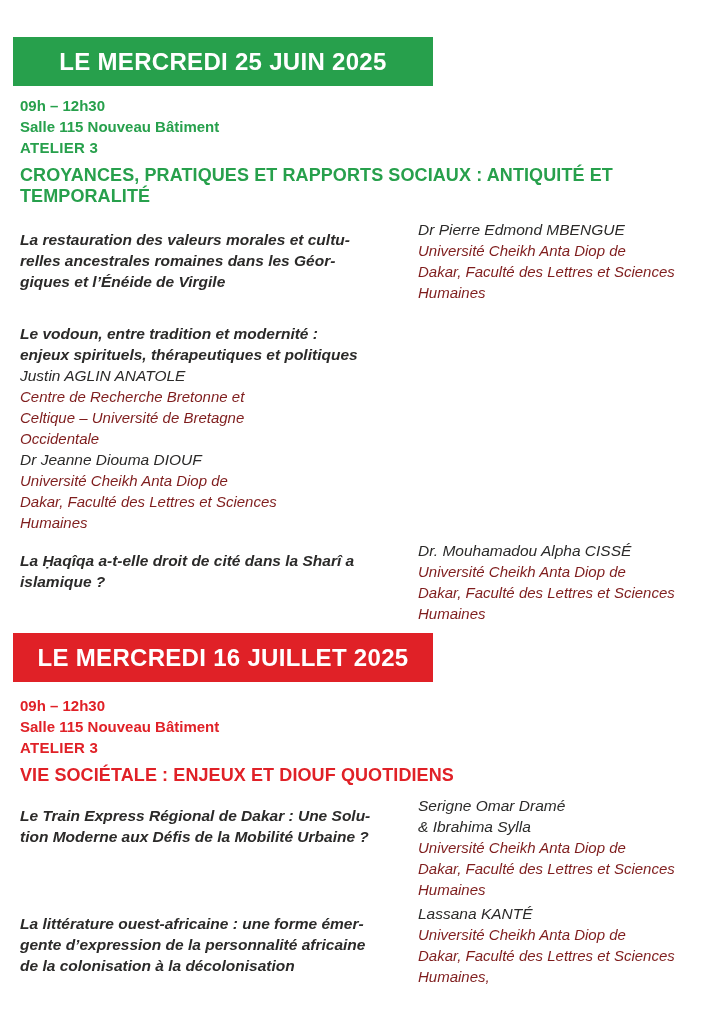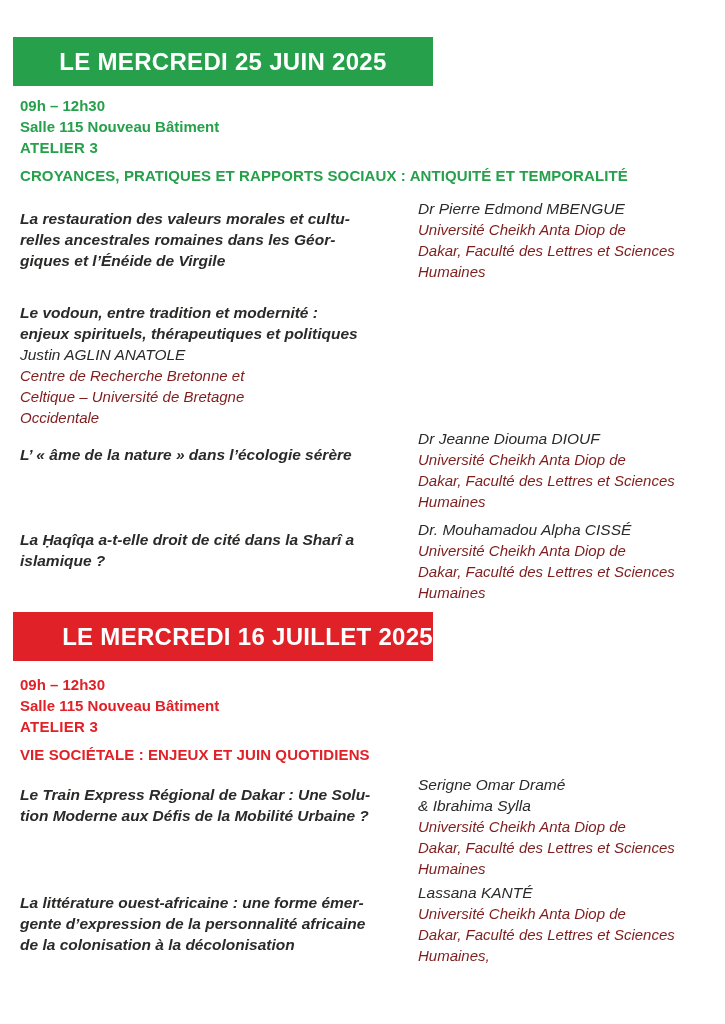--- a/index.html
+++ b/index.html
@@ -19,35 +19,35 @@
     display: flex;
     align-items: center;
     justify-content: center;
     color: #ffffff;
     font-weight: 800;
     font-size: 24px;
     letter-spacing: 0.3px;
     box-sizing: border-box;
   }
   .banner-green { background: #27A04C; margin-top: 37px; }
-  .banner-red   { background: #E02127; margin-top: 0; justify-content: flex-end; }
+  .banner-red   { background: #E02127; margin-top: 0; }
 
   .info {
     margin: 9px 0 0 20px;
     font-size: 15px;
     line-height: 21px;
     font-weight: 700;
   }
   .info-green { color: #27A04C; }
   .info-red   { color: #E02127; }
   .atelier { font-weight: 800; letter-spacing: 0.3px; }
 
   .theme {
     margin: 7px 0 0 20px;
-    font-size: 15px;
+    font-size: 18px;
     line-height: 21px;
     font-weight: 800;
     letter-spacing: 0.1px;
   }
   .theme-green { color: #27A04C; }
   .theme-red   { color: #E02127; }
 
   .list { margin-top: 12px; }
 
   .row {
@@ -123,21 +123,20 @@
       <div class="title">Le vodoun, entre tradition et modernité :
 enjeux spirituels, thérapeutiques et politiques</div>
       <div class="who">
         <div class="name">Justin AGLIN ANATOLE</div>
         <div class="aff">Centre de Recherche Bretonne et
 Celtique – Université de Bretagne
 Occidentale</div>
       </div>
     </div>
     <div class="row h91">
-      <div class="title low">L’ « âme de la nature » dans l’écologie sérère</div>
       <div class="who">
         <div class="name">Dr Jeanne Diouma DIOUF</div>
         <div class="aff">Université Cheikh Anta Diop de
 Dakar, Faculté des Lettres et Sciences
 Humaines</div>
       </div>
     </div>
     <div class="row h93">
       <div class="title">La Ḥaqîqa a-t-elle droit de cité dans la Sharî a
 islamique ?</div>
@@ -153,21 +152,21 @@
   <div class="banner banner-red">
     <span>LE MERCREDI 16 JUILLET 2025</span>
   </div>
 
   <div class="info info-red" style="margin-top:13px;">
     <div>09h – 12h30</div>
     <div>Salle 115 Nouveau Bâtiment</div>
     <div class="atelier">ATELIER 3</div>
   </div>
 
-  <div class="theme theme-red">VIE SOCIÉTALE : ENJEUX ET JUIN QUOTIDIENS</div>
+  <div class="theme theme-red">VIE SOCIÉTALE : ENJEUX ET DIOUF QUOTIDIENS</div>
 
   <div class="list" style="margin-top:9px;">
     <div class="row h108">
       <div class="title">Le Train Express Régional de Dakar : Une Solu-
 tion Moderne aux Défis de la Mobilité Urbaine ?</div>
       <div class="who">
         <div class="name">Serigne Omar Dramé
 &amp; Ibrahima Sylla</div>
         <div class="aff">Université Cheikh Anta Diop de
 Dakar, Faculté des Lettres et Sciences

